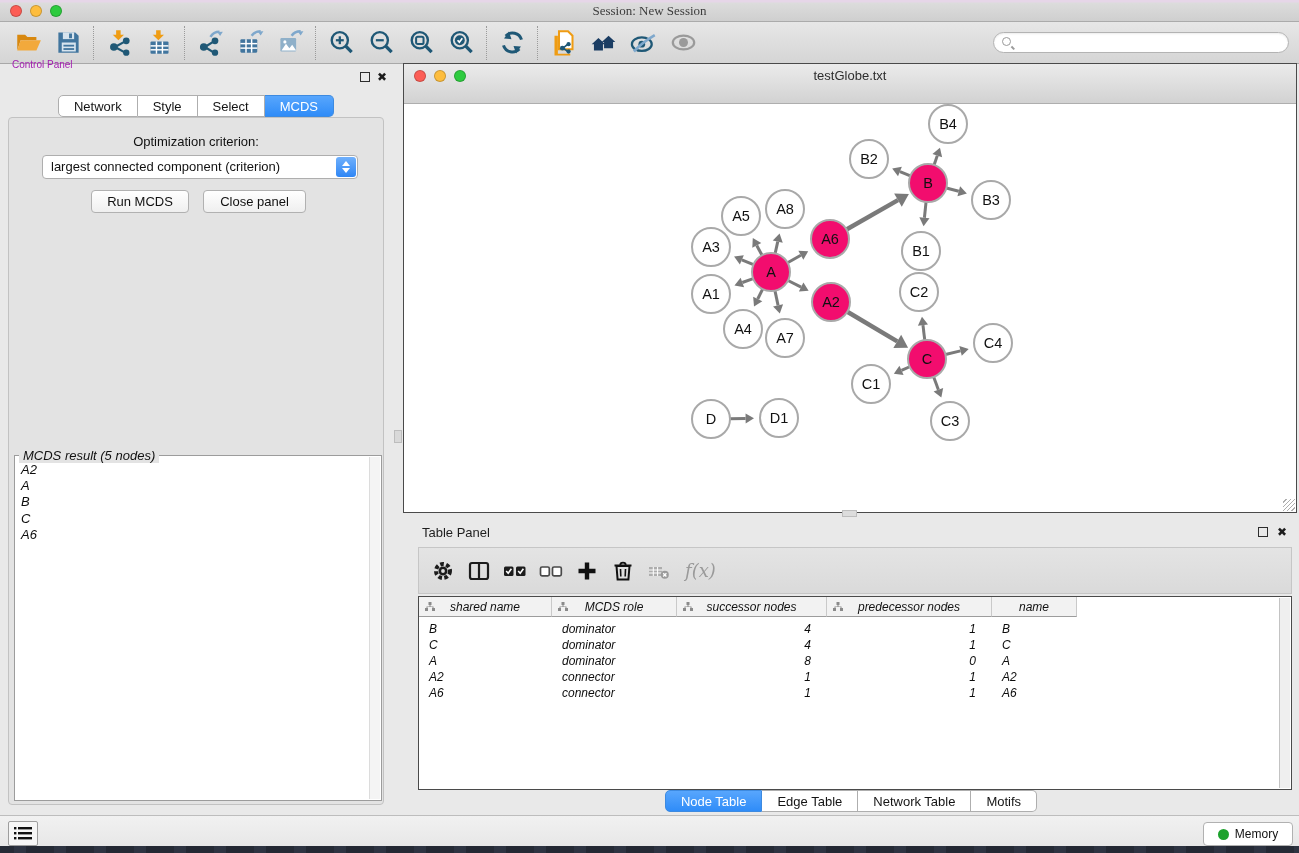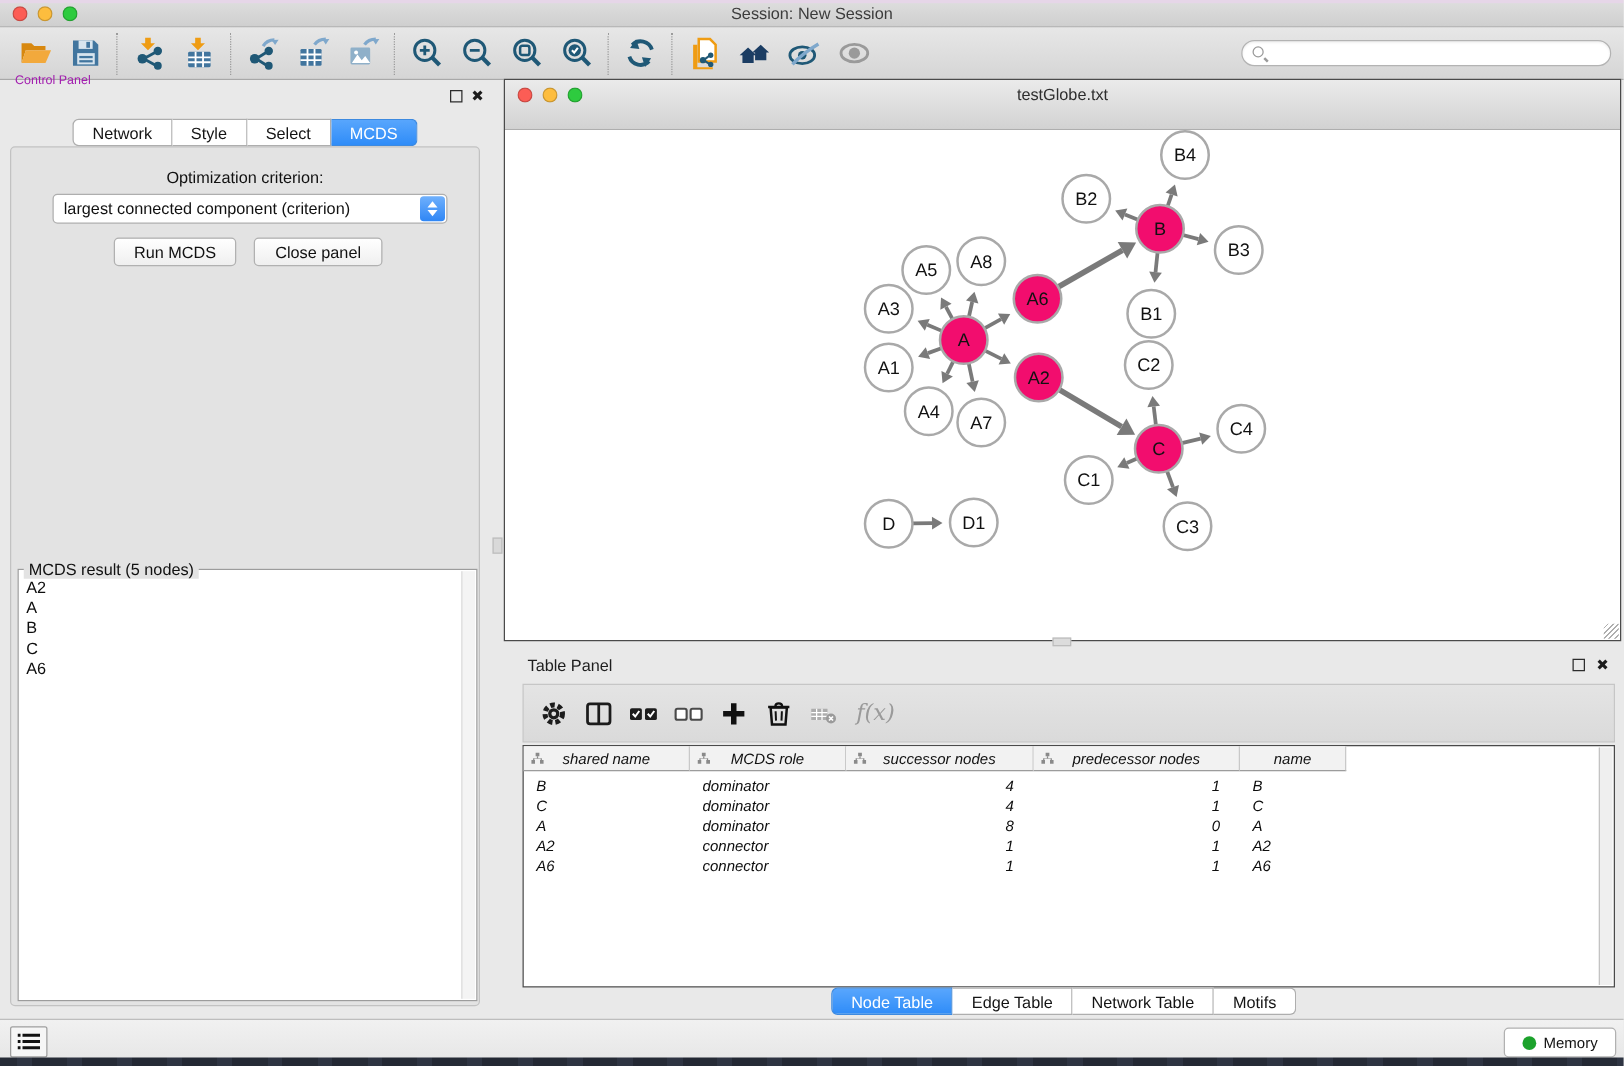--- a/index.html
+++ b/index.html
@@ -2,21 +2,21 @@
 <html><head>
 <meta charset="utf-8">
 <style>
   * { margin:0; padding:0; box-sizing:border-box; }
   html,body { width:1299px; height:853px; overflow:hidden; }
   body { font-family:"Liberation Sans","DejaVu Sans",sans-serif; background:#e9e9e9; position:relative; font-size:13px; color:#222; }
 
   
   .titlebar { position:absolute; left:0; top:0; width:1299px; height:22px;
     background:linear-gradient(#e6d6e8 0px,#e6d6e8 2px,#dcdcdc 3px,#cfcfcf 100%);
-    border-bottom:1px solid #ababab; }
+    border-bottom:1px solid #ababab;font-family:Liberation Serif, serif; }
   .titlebar .title { text-align:center; line-height:21px; font-size:13px; color:#3c3c3c; }
   .lights { position:absolute; left:10px; top:5px; display:flex; gap:8px; }
   .light { width:12px; height:12px; border-radius:50%; border:0.5px solid rgba(0,0,0,.2); }
   .light.red { background:#fc5d55; } .light.yellow { background:#fdbd3e; } .light.green { background:#2ecb3f; }
 
   
   .toolbar { position:absolute; left:0; top:22px; width:1299px; height:42px;
     background:linear-gradient(#e7e7e7,#d5d5d5); border-bottom:1px solid #a8a8a8;
     display:flex; align-items:center; padding-left:8px; }
   .tbtn { width:40px; height:38px; background:none; border:none; display:flex; align-items:center; justify-content:center; cursor:pointer; }
@@ -50,21 +50,21 @@
   .criterion .stepper { position:absolute; right:1px; top:1px; width:20px; height:20px; border-radius:3px;
     background:linear-gradient(#6fb0fc,#2f86f5); display:flex; flex-direction:column; align-items:center; justify-content:center; gap:2px; }
   .chev-up { width:0; height:0; border-left:4px solid transparent; border-right:4px solid transparent; border-bottom:5px solid #fff; }
   .chev-dn { width:0; height:0; border-left:4px solid transparent; border-right:4px solid transparent; border-top:5px solid #fff; }
   .cp-btn { position:absolute; top:190px; height:23px; background:linear-gradient(#ffffff,#efefef);
     border:1px solid #b1b1b1; border-radius:4px; font-size:13px; color:#111; cursor:pointer;
     font-family:inherit; }
   .btn-run { left:91px; width:98px; } .btn-close { left:203px; width:103px; }
 
   .mcds-box { position:absolute; left:14px; top:455px; width:368px; height:346px; background:#fff;
-    border:1px solid #9c9c9c; }
+    border:1px solid #9c9c9c;font-style:italic; }
   .mcds-legend { position:absolute; left:4px; top:-8px; background:#e3e3e3; padding:0 4px; font-size:13px; color:#111; }
   .mcds-list { position:absolute; left:0; top:6px; width:352px; }
   .result-item { font-size:13px; line-height:16.2px; padding-left:6px; color:#0d0d0d; }
   .mcds-scroll { position:absolute; right:1px; top:1px; bottom:1px; width:11px; background:#f4f4f4; border-left:1px solid #dcdcdc; }
 
   .grip-v { position:absolute; left:394px; top:430px; width:8px; height:13px; background:#d9d9d9; border:1px solid #bdbdbd; }
   .grip-h { position:absolute; left:842px; top:510px; width:15px; height:7px; background:#dcdcdc; border:1px solid #bdbdbd; }
 
   
   .net-window { position:absolute; left:403px; top:63px; width:894px; height:450px; background:#fff;

